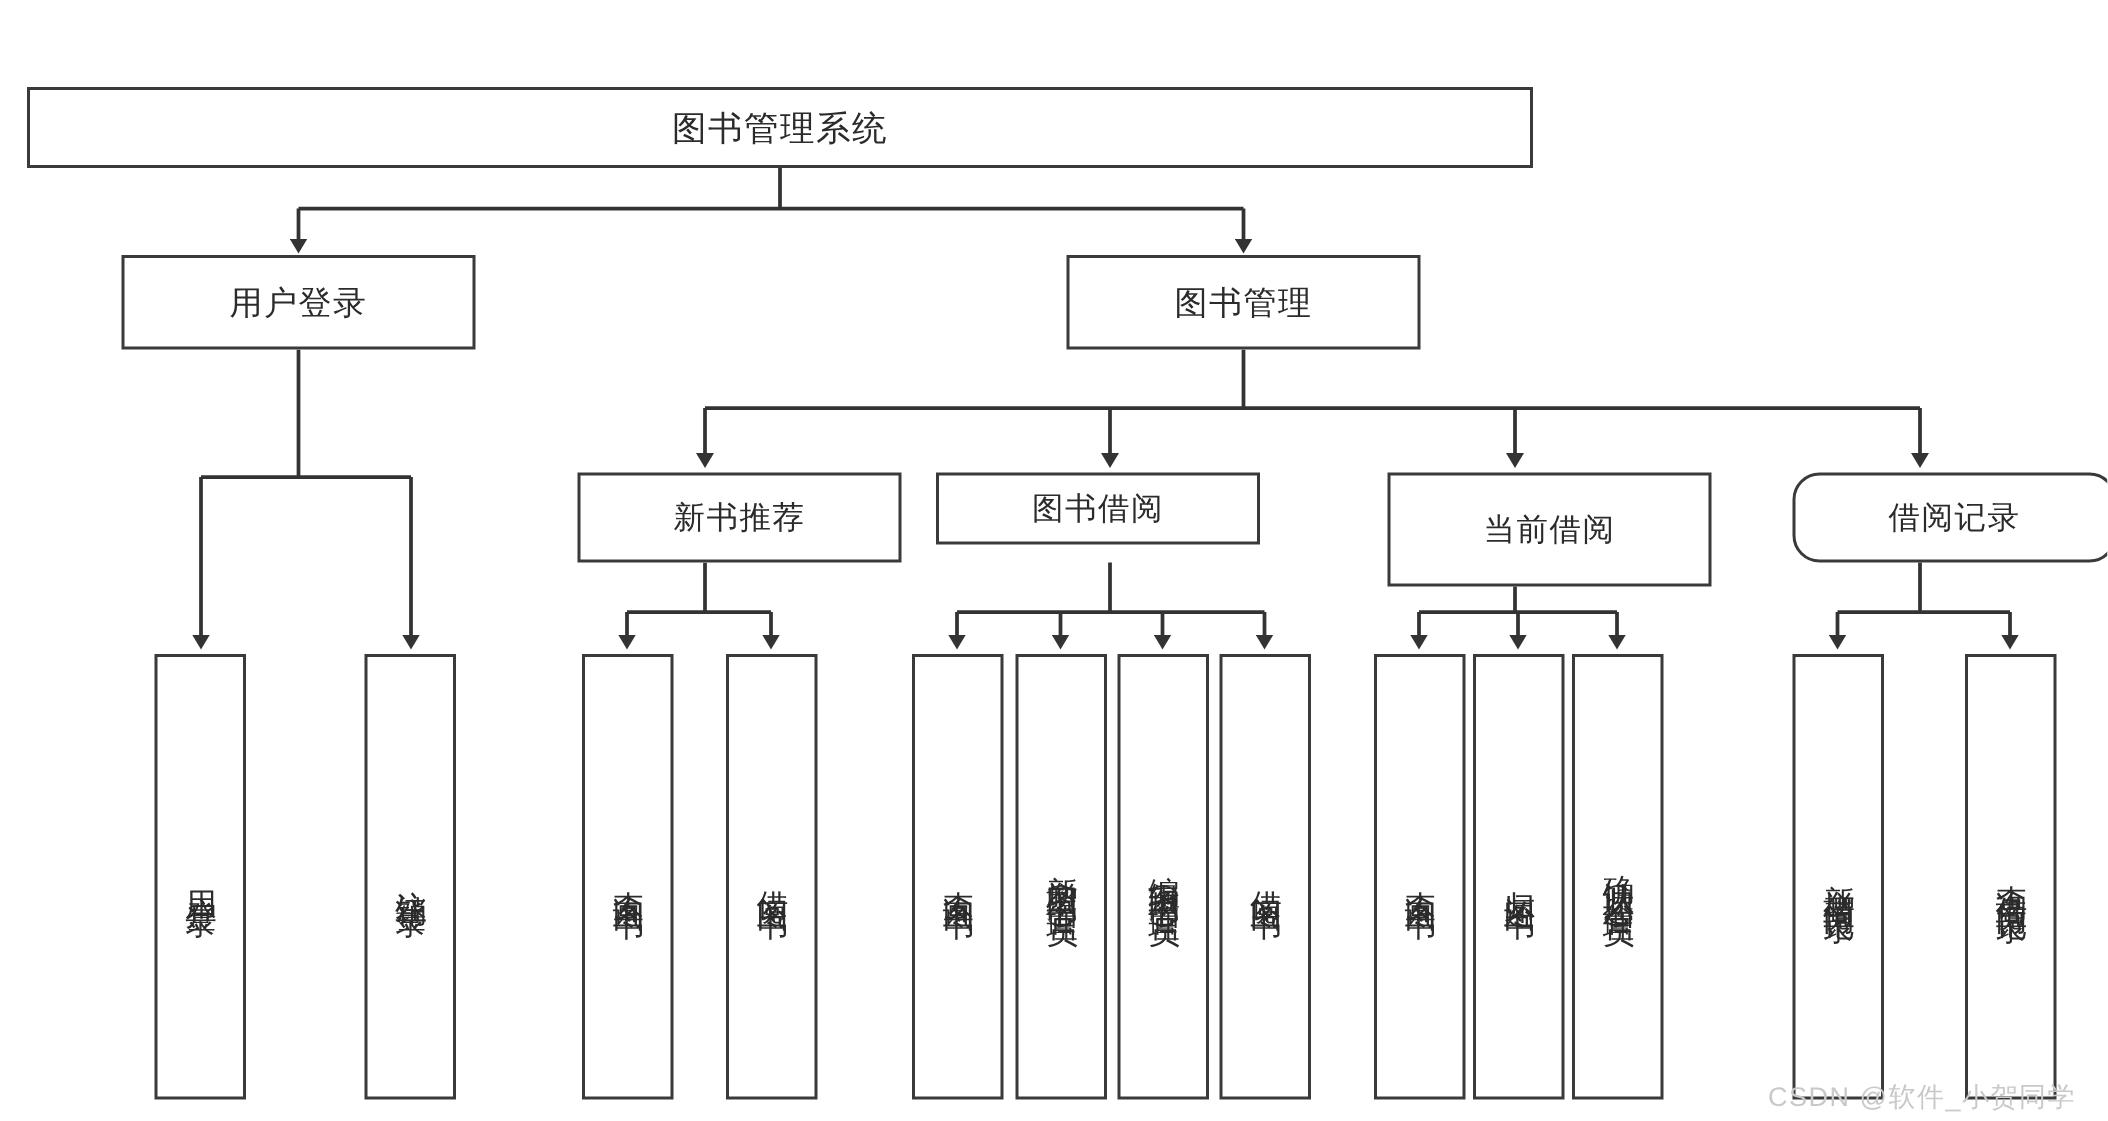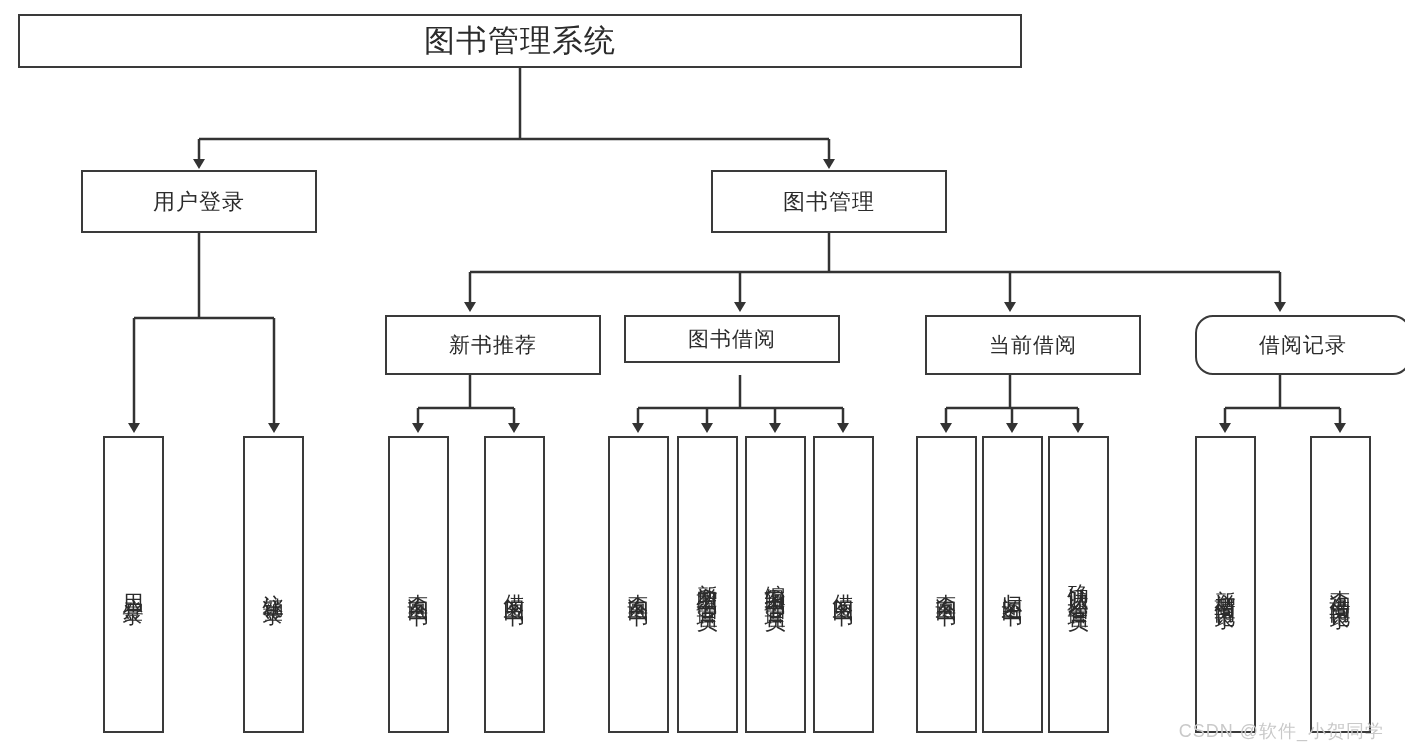--- a/index.html
+++ b/index.html
@@ -28,21 +28,22 @@
     position: absolute;
     box-sizing: border-box;
     background: #ffffff;
     border: 2px solid #3a3a3a;
     display: flex;
     align-items: center;
     justify-content: center;
     color: #2b2b2b;
   }
   .node.root {
-    font-size: 31px;
+    font-size: 23px;
+    margin-top: 44px;
   }
   .node.level2 {
     font-size: 22px;
   }
   .node.level3 {
     font-size: 21px;
     margin-left: 23px;
   }
   .node.leaf {
     font-size: 21px;
@@ -137,21 +138,21 @@
   <div class="node level2" style="left:711px; top:170px; width:236px; height:63px;">
     <span class="hlabel">图书管理</span>
   </div>
 
   <div class="node level3" style="left:362px; top:315px; width:216px; height:60px;">
     <span class="hlabel">新书推荐</span>
   </div>
   <div class="node level3" style="left:601px; top:315px; width:216px; height:48px;">
     <span class="hlabel">图书借阅</span>
   </div>
-  <div class="node level3" style="left:902px; top:315px; width:216px; height:60px;">
+  <div class="node level3" style="left:902px; top:315px; width:216px; height:76px;">
     <span class="hlabel">当前借阅</span>
   </div>
   <div class="node level3" style="left:1172px; top:315px; width:216px; height:60px;border-radius:18px;">
     <span class="hlabel">借阅记录</span>
   </div>
 
   <div class="node leaf" style="left:103px; top:436px; width:61px; height:297px;">
     <span class="vlabel">用户登录</span>
   </div>
   <div class="node leaf" style="left:243px; top:436px; width:61px; height:297px;">

